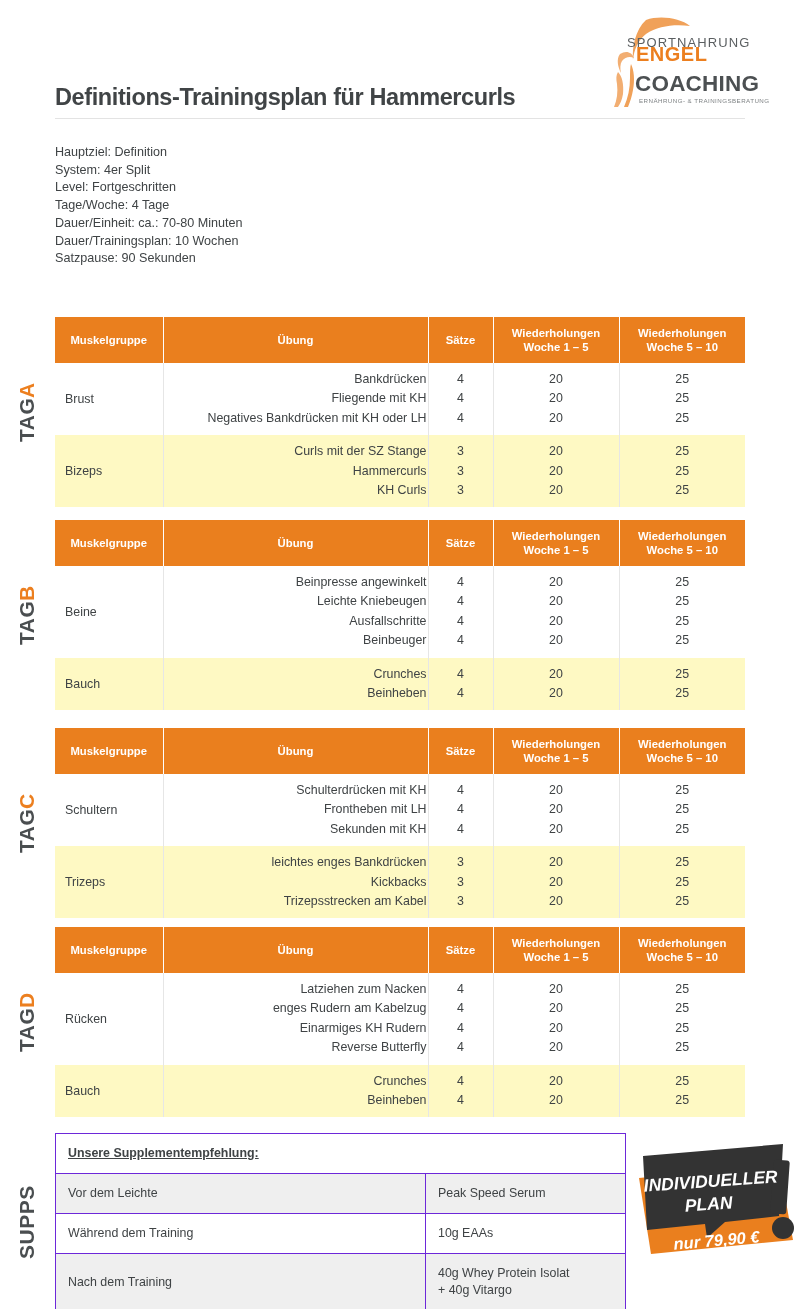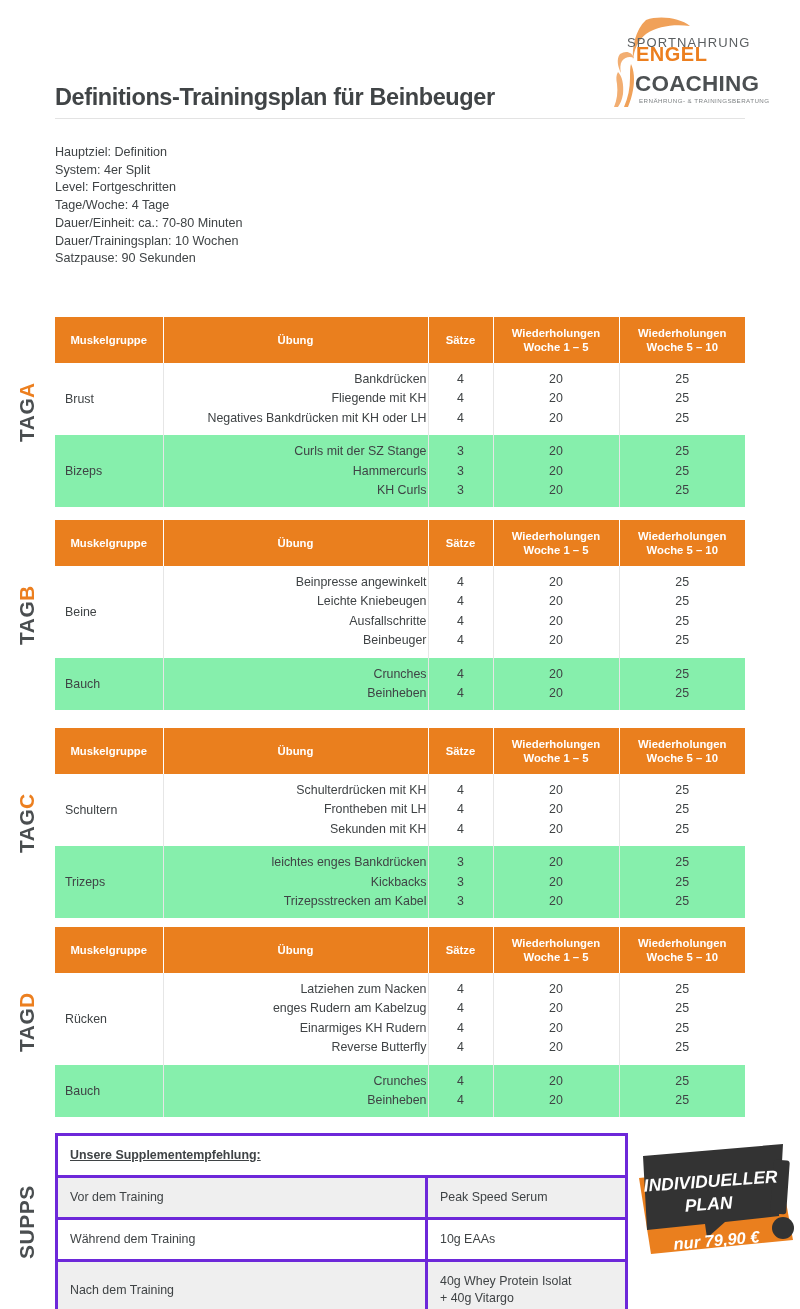--- a/index.html
+++ b/index.html
@@ -87,21 +87,21 @@
   table.plan th:last-child { border-right: none; }
   table.plan td {
     font-size: 12.4px; color: #3f4345;
     vertical-align: middle; border-right: 1px solid #e6e6e6;
   }
   table.plan td:last-child { border-right: none; }
   td.c-muscle  { padding-left: 10px; text-align: left; }
   td.c-ex      { padding-left: 10px; text-align: right; }
   td.c-num     { text-align: center; }
   .grp-row td  { padding-top: 7px; padding-bottom: 7px; }
-  .grp-alt td  { background: #86efac; }
+  .grp-alt td  { background: #fef9c3; }
   .grp-plain td{ background: #ffffff; }
   .stack div { line-height: 19.4px; white-space: nowrap; }
 
   
   col.w-muscle { width: 108px; }
   col.w-ex     { width: 265px; }
   col.w-sets   { width: 65px; }
   col.w-r1     { width: 126px; }
   col.w-r2     { width: 126px; }
 
@@ -111,40 +111,40 @@
     position: absolute; left: -50px; top: 0;
     width: 44px; height: 176px;
     display: flex; align-items: center; justify-content: center;
     writing-mode: vertical-rl; transform: rotate(180deg);
     font-size: 21px; font-weight: bold; letter-spacing: 0.5px;
     color: #4a4e50;
   }
   table.supps { width: 570px; border-collapse: collapse; table-layout: fixed; }
   table.supps td {
     font-size: 12.4px; color: #3f4345;
-    border: 3px solid #6d28d9; padding: 11px 12px;
+    border: 1px solid #6d28d9; padding: 11px 12px;
     vertical-align: middle; line-height: 17px;
   }
   col.w-sup1 { width: 370px; }
   col.w-sup2 { width: 200px; }
   .supps-title td {
     font-weight: bold; background: #ffffff; padding: 13px 12px;
   }
   .supps-title span { text-decoration: underline; }
   .sup-alt td { background: #efefef; }
   .sup-plain td { background: #ffffff; }
 
   
   #badge { position: absolute; left: 633px; top: 1142px; width: 167px; height: 120px; }
 </style>
 </head>
 <body>
 
 <div id="header">
-  <div id="page-title">Definitions-Trainingsplan für Beinbeuger</div>
+  <div id="page-title">Definitions-Trainingsplan für Hammercurls</div>
   <div id="title-rule"></div>
 
   <div id="logo">
     <svg id="logo-swoosh" width="150" height="94" viewBox="0 0 150 94">
       <path d="M48 6 C62 1 82 4 92 12 C76 10 60 12 48 20 C40 26 36 36 35 46 C34 34 37 16 48 6 Z" fill="#f0a159"></path>
       <path d="M22 40 C28 36 34 38 36 44 C32 42 27 43 24 47 C22 50 22 55 23 59 C20 53 18 45 22 40 Z" fill="#f2ae72"></path>
       <path d="M20 58 C24 62 26 70 25 80 C24 86 22 90 20 93 L16 93 C19 86 20 78 19 70 C18 65 18 61 20 58 Z" fill="#f2ae72"></path>
       <path d="M33 50 C36 56 37 66 35 76 C34 82 32 88 30 93 L26 93 C30 84 32 74 32 64 C32 58 32 53 33 50 Z" fill="#f0a159"></path>
     </svg>
     <div id="logo-sport">SPORTNAHRUNG</div>
@@ -526,21 +526,21 @@
   <table class="supps">
     <colgroup>
         <col class="w-sup1">
         <col class="w-sup2">
       </colgroup>
     <tbody id="supps-body">
         <tr class="supps-title">
           <td colspan="2"><span>Unsere Supplementempfehlung:</span></td>
         </tr>
         <tr class="sup-alt">
-          <td>Vor dem Training</td>
+          <td>Vor dem Leichte</td>
           <td>
             <div>Peak Speed Serum</div>
           </td>
         </tr>
         <tr class="sup-plain">
           <td>Während dem Training</td>
           <td>
             <div>10g EAAs</div>
           </td>
         </tr>

